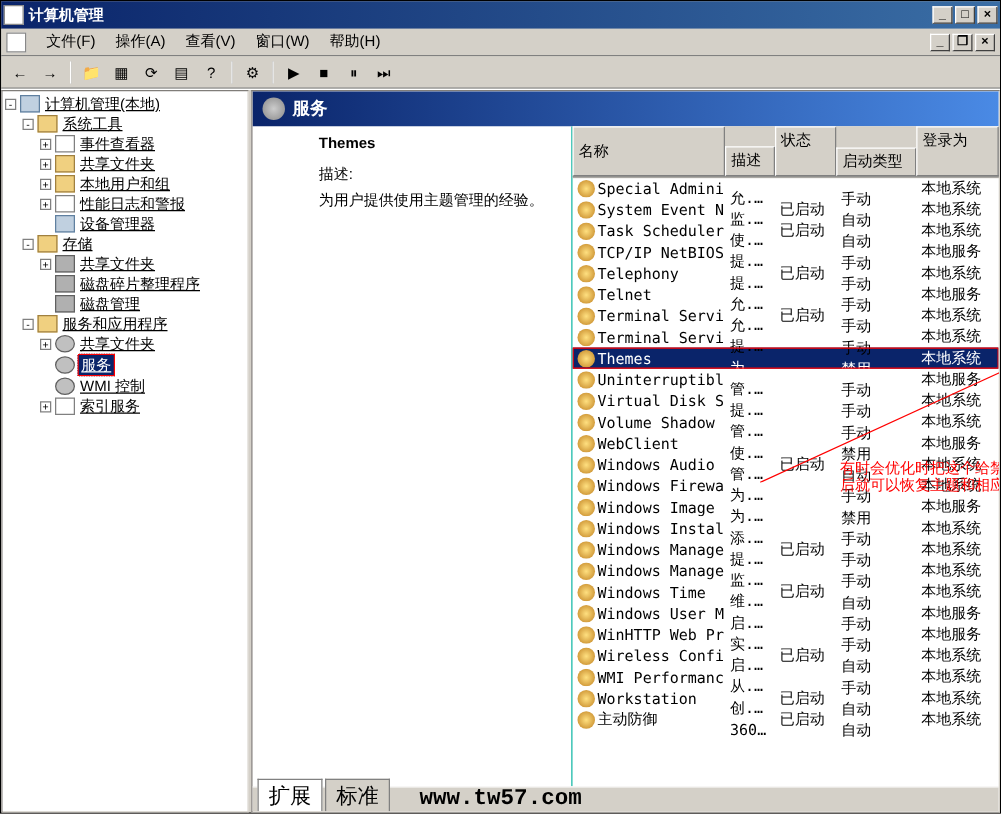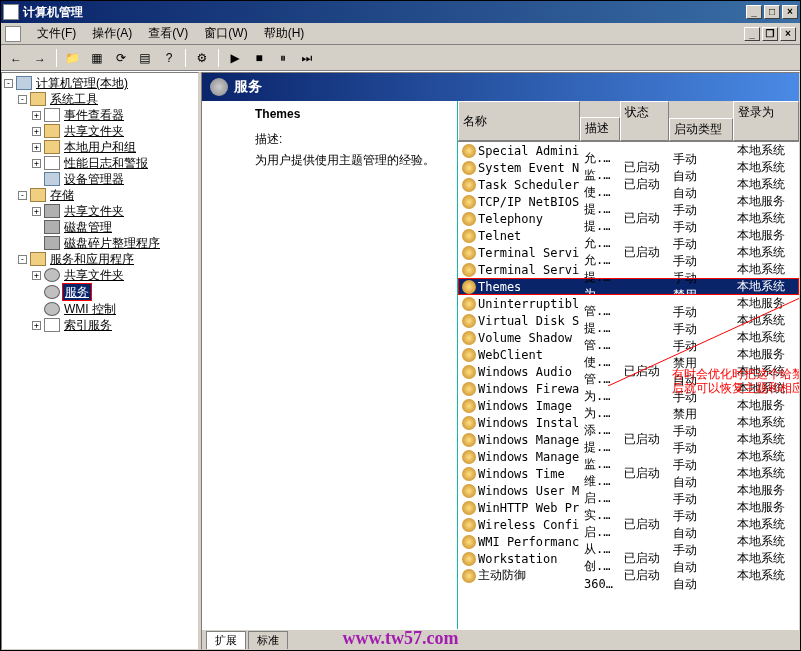--- a/index.html
+++ b/index.html
@@ -49,25 +49,25 @@
 .row .cell { overflow: hidden; white-space: nowrap; text-overflow: ellipsis; padding: 0 4px; font-family: "宋体", monospace; }
 .row.sel { background: #0a246a; color: #fff; }
 .row.redbox { outline: 1px solid red; outline-offset: -1px; }
 .svcicon { width: 14px; height: 14px; display: inline-block; margin-right: 2px; background: radial-gradient(#ffe080,#c08020); border-radius: 50%; vertical-align: middle; flex-shrink: 0; }
 .c0 { width: 130px; display: flex; align-items: center; }
 .c1 { width: 42px; margin-top: 16px; }
 .c2 { width: 52px; }
 .c3 { width: 68px; margin-top: 17px; }
 .c4 { width: 70px; }
 .tabs { height: 20px; background: #d4d0c8; display: flex; align-items: flex-end; padding-left: 4px; border-top: 1px solid #fff; }
-.tab { border: 1px solid #808080; border-bottom: none; background: #d4d0c8; padding: 1px 8px; margin-right: 2px; font-size: 11px; cursor: pointer; }
+.tab { border: 1px solid #808080; border-bottom: none; background: #d4d0c8; padding: 1px 8px; margin-right: 2px; font-size: 17px; cursor: pointer; }
 .tab.active { background: #fff; }
 .annotation { position: absolute; color: red; font-size: 12px; left: 214px; top: 266px; width: 380px; line-height: 14px; pointer-events: none; z-index: 5; }
 .arrow { position: absolute; left: 150px; top: 165px; pointer-events: none; z-index: 4; }
-.watermark { position: absolute; bottom: 2px; left: 50%; transform: translateX(-50%); color: #a21caf; font-weight: bold; font-size: 18px; font-family: Liberation Serif, serif; z-index: 20; pointer-events: none; }
+.watermark { position: absolute; bottom: 2px; left: 50%; transform: translateX(-50%); color: #000000; font-weight: bold; font-size: 18px; font-family: Liberation Mono, monospace; z-index: 20; pointer-events: none; }
 </style>
 </head>
 <body>
 
 <div class="window">
   <div class="titlebar">
     <div class="icon"></div>
     <div class="title">计算机管理</div>
     <div class="winbtns">
       <div class="winbtn">_</div>
@@ -151,26 +151,26 @@
           <span class="tlabel">存储</span>
         </div>
       <div class="tnode ind2">
           <span class="tbox">+</span>
           <span class="ticon disk"></span>
           <span class="tlabel">共享文件夹</span>
         </div>
       <div class="tnode ind2">
           <span class="tbox empty"></span>
           <span class="ticon disk"></span>
-          <span class="tlabel">磁盘管理</span>
+          <span class="tlabel">磁盘碎片整理程序</span>
         </div>
       <div class="tnode ind2">
           <span class="tbox empty"></span>
           <span class="ticon disk"></span>
-          <span class="tlabel">磁盘碎片整理程序</span>
+          <span class="tlabel">磁盘管理</span>
         </div>
       <div class="tnode ind1">
           <span class="tbox">-</span>
           <span class="ticon folder"></span>
           <span class="tlabel">服务和应用程序</span>
         </div>
       <div class="tnode ind2">
           <span class="tbox">+</span>
           <span class="ticon gear"></span>
           <span class="tlabel">共享文件夹</span>

